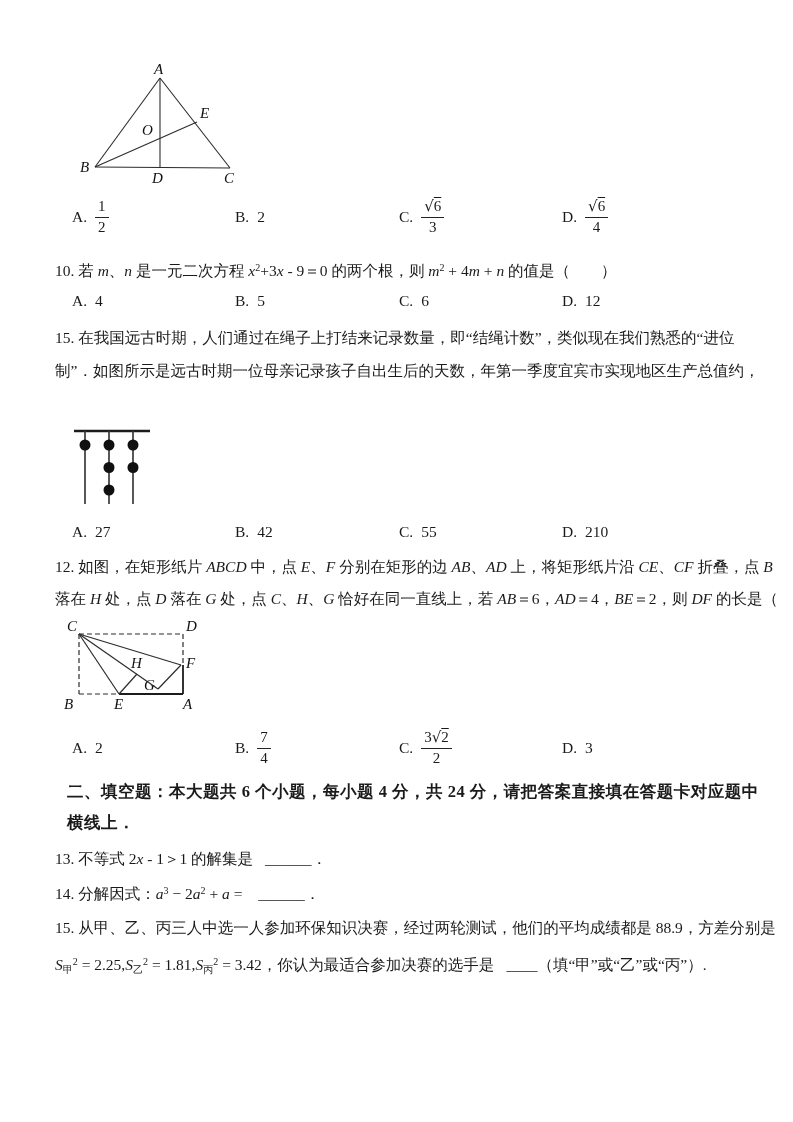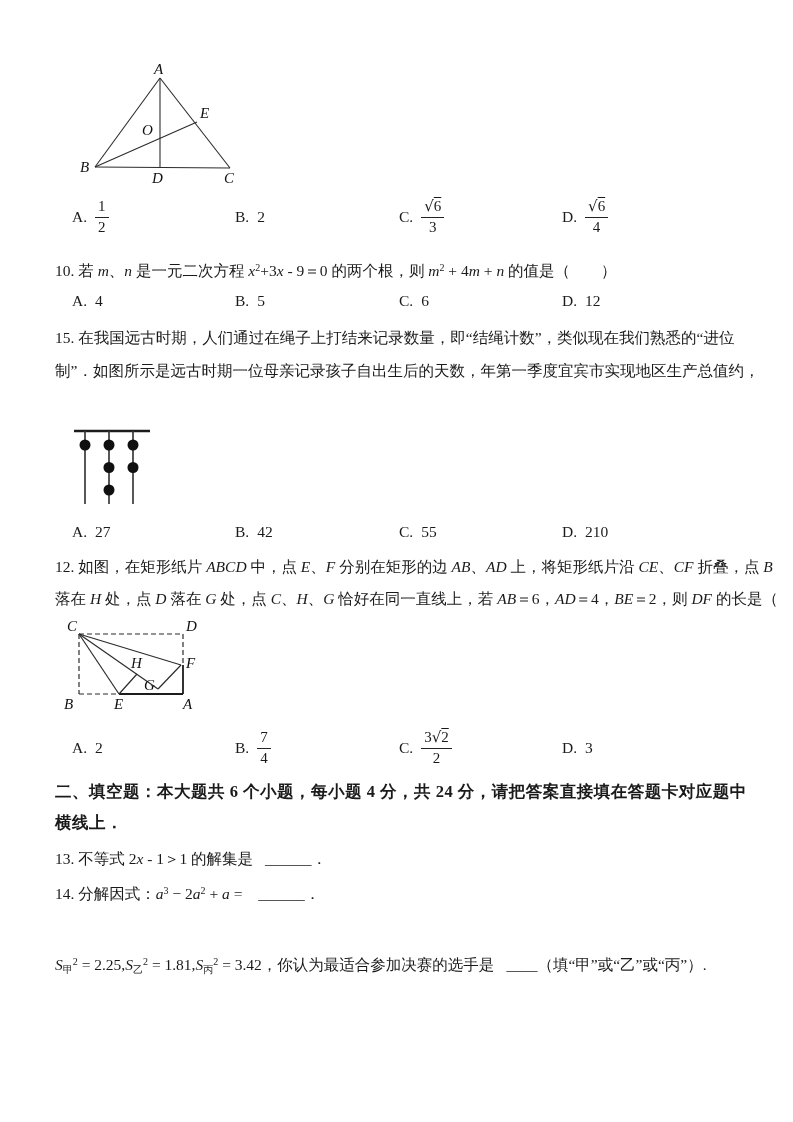--- a/index.html
+++ b/index.html
@@ -1,19 +1,19 @@
 <!DOCTYPE html>
 <html><head>
 <meta charset="utf-8">
 <style>
   html,body{margin:0;padding:0;background:#fff;}
   .page{position:relative;width:793px;height:1122px;background:#ffffff;
         font-family:"Liberation Serif","DejaVu Serif",serif;color:#1a1a1a;overflow:hidden;}
   .tline{position:absolute;left:55px;white-space:nowrap;font-size:15.5px;line-height:22px;}
-  .tline.bold{font-weight:bold;font-size:16.5px;letter-spacing:0.5px;}
+  .tline.bold{font-weight:bold;font-size:16.5px;letter-spacing:0.5px;margin-left:12px;}
   .seg-i{font-style:italic;font-family:"Liberation Serif",serif;}
   .seg-sup{font-size:10px;vertical-align:5px;font-family:"Liberation Serif",serif;}
   .seg-sub{font-size:10px;vertical-align:-3px;}
   .seg-u{letter-spacing:0;margin-left:12px;}
   .opt-row{position:absolute;left:0;width:100%;}
   .opt{position:absolute;top:0;height:100%;display:flex;align-items:center;font-size:15.5px;}
   .opt-label{margin-right:8px;}
   .frac{display:inline-flex;flex-direction:column;align-items:center;line-height:1.15;font-size:15px;}
   .fr-top{border-bottom:1.2px solid #222;padding:0 3px 1px 3px;}
   .fr-bot{padding-top:1px;}
@@ -183,15 +183,16 @@
       <span class="opt-label">D.</span>
       <span>3</span>
     </div>
   </div>
 
   <div class="tline bold" style="top:781px"><span>二、填空题：本大题共 6 个小题，每小题 4 分，共 24 分，请把答案直接填在答题卡对应题中</span></div>
   <div class="tline bold" style="top:812px"><span>横线上．</span></div>
 
   <div class="tline" style="top:848px"><span>13. 不等式 2</span><span class="seg-i">x</span><span> - 1＞1 的解集是</span><span class="seg-u">______</span><span>．</span></div>
   <div class="tline" style="top:880px"><span>14. 分解因式：</span><span class="seg-i">a</span><span class="seg-sup">3</span><span> − 2</span><span class="seg-i">a</span><span class="seg-sup">2</span><span> + </span><span class="seg-i">a</span><span> = </span><span class="seg-u">______</span><span>．</span></div>
+  <div class="tline" style="top:917px"><span>15. 从甲、乙、丙三人中选一人参加环保知识决赛，经过两轮测试，他们的平均成绩都是 88.9，方差分别是</span></div>
   <div class="tline" style="top:951px"><span class="seg-i">S</span><span class="seg-sub">甲</span><span class="seg-sup">2</span><span> = 2.25,</span><span class="seg-i">S</span><span class="seg-sub">乙</span><span class="seg-sup">2</span><span> = 1.81,</span><span class="seg-i">S</span><span class="seg-sub">丙</span><span class="seg-sup">2</span><span> = 3.42，你认为最适合参加决赛的选手是</span><span class="seg-u">____</span><span>（填“甲”或“乙”或“丙”）.</span></div>
 
 </div>
 
 </body></html>

